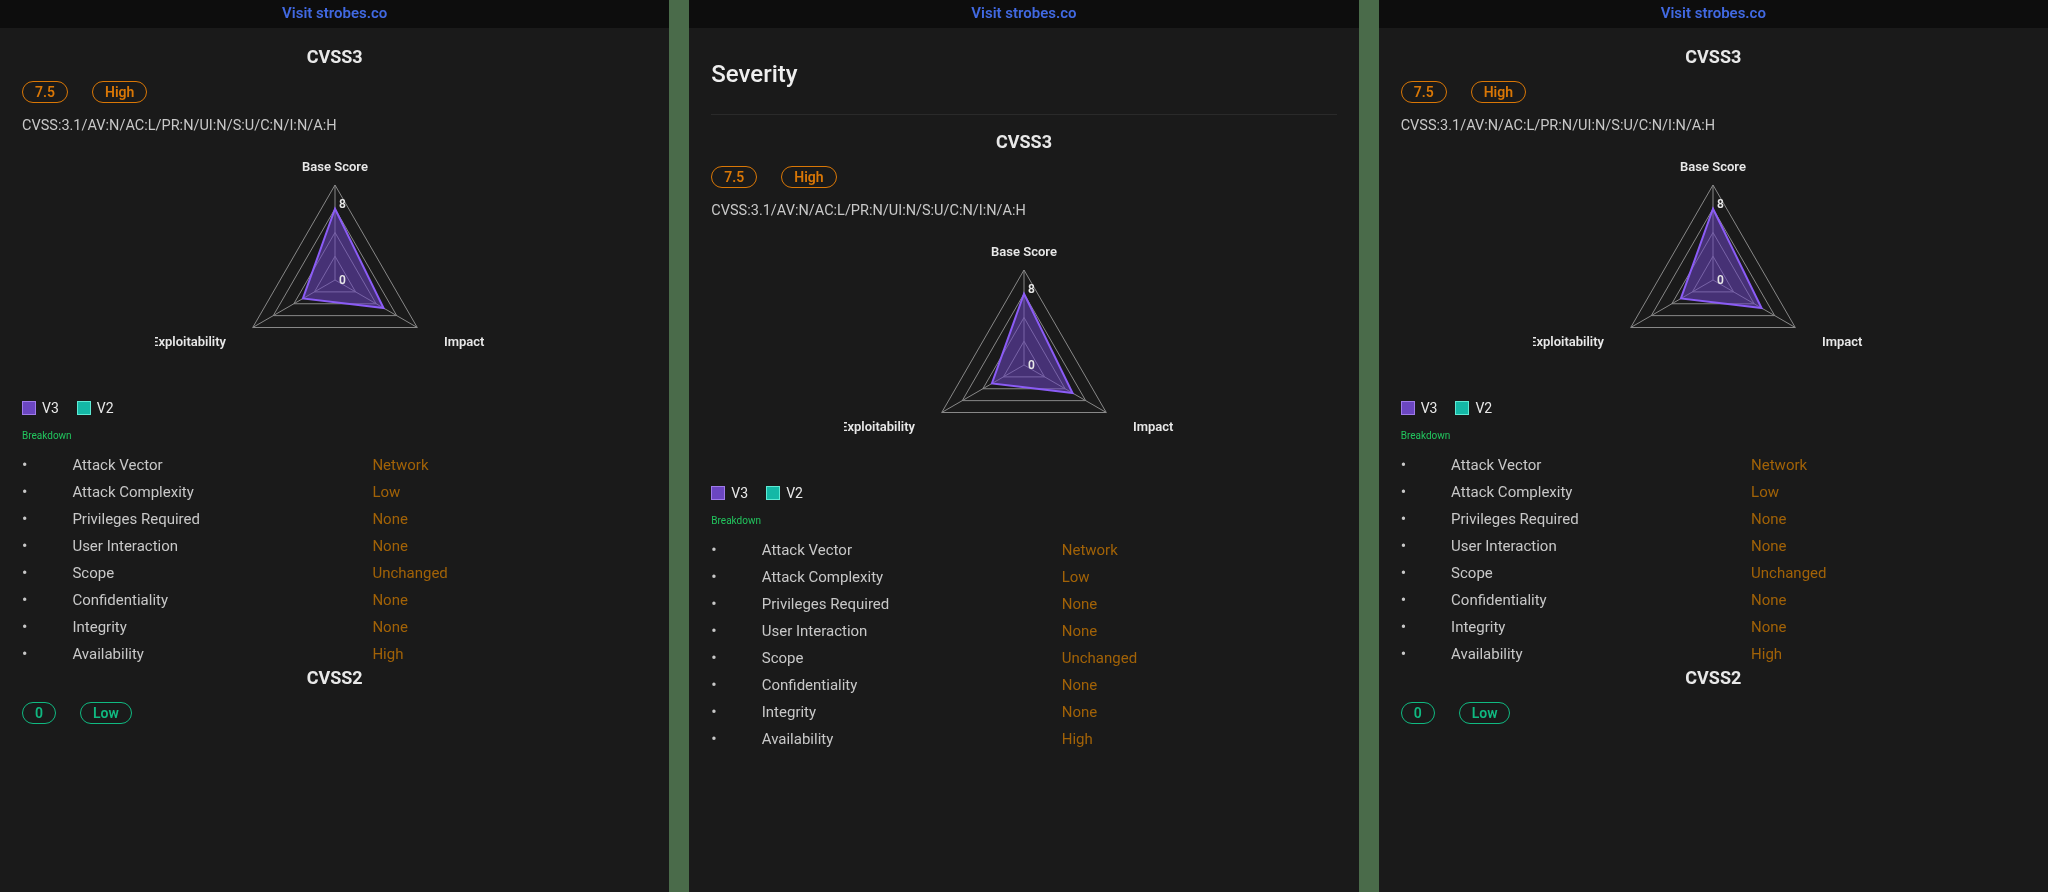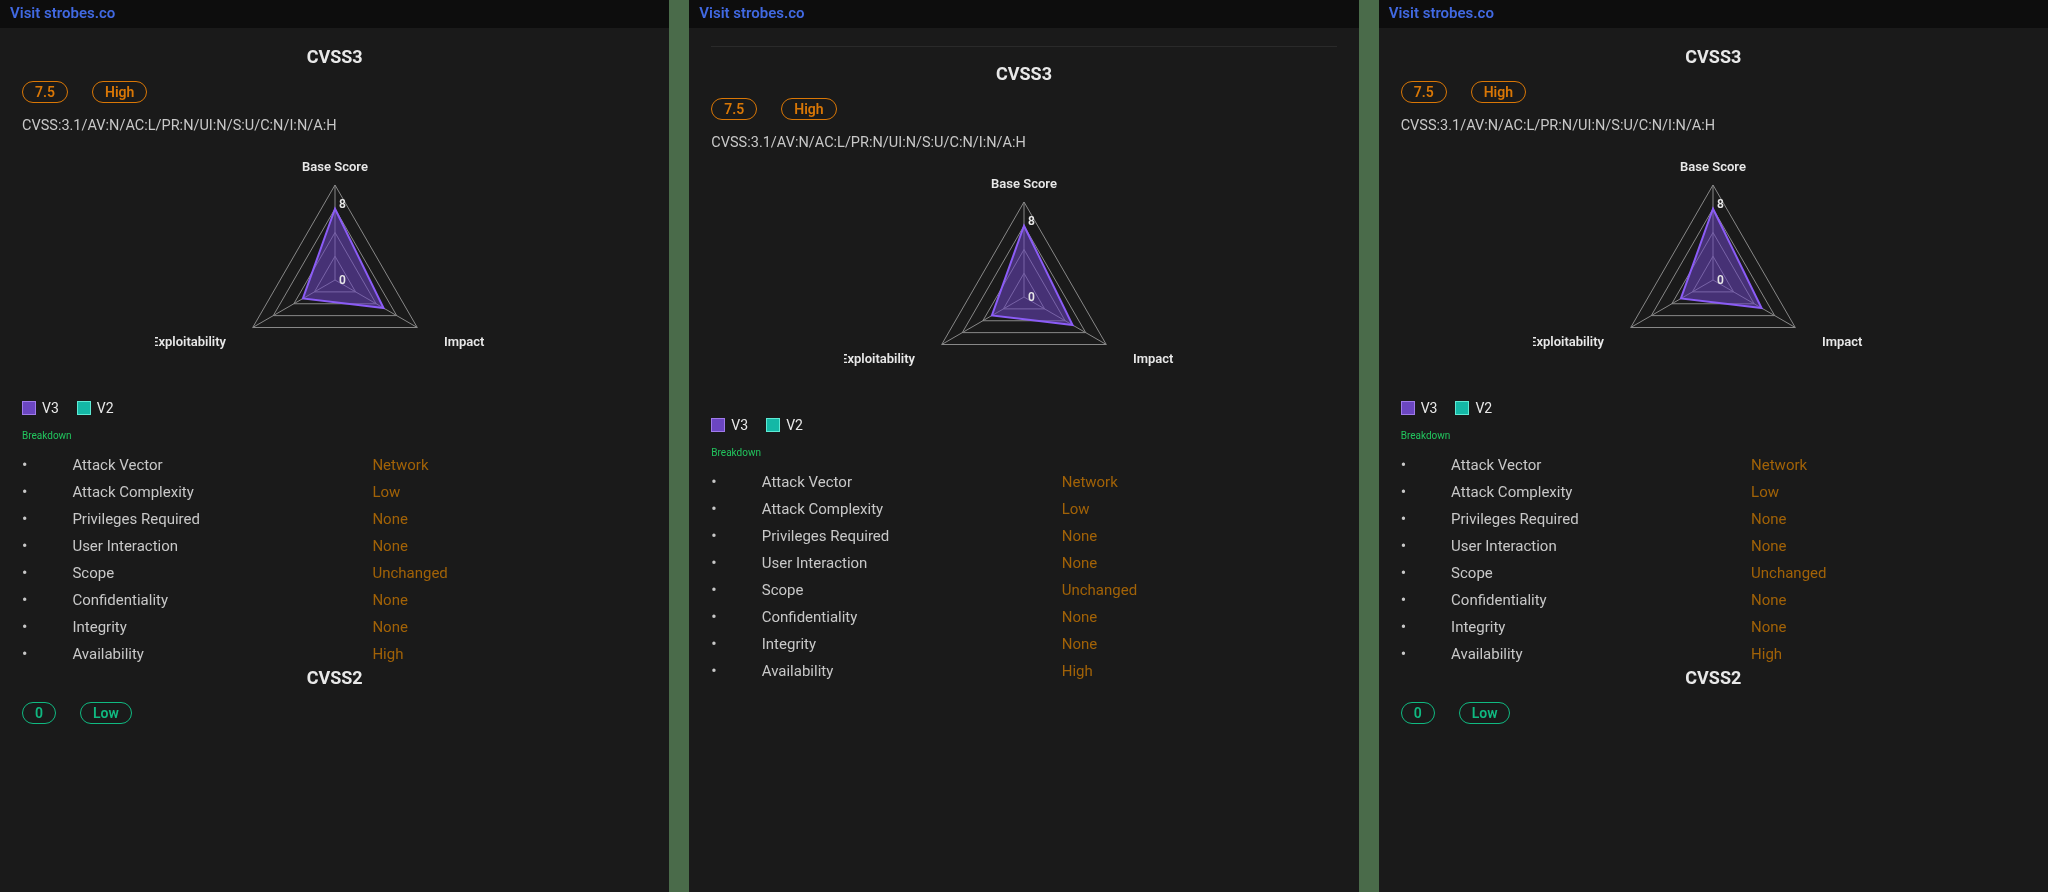--- a/index.html
+++ b/index.html
@@ -15,21 +15,21 @@
   }
   .panel {
     background: #1a1a1a;
     flex: 1;
     display: flex;
     flex-direction: column;
     overflow: hidden;
   }
   .topbar {
     background: #0d0d0d;
-    text-align: left;
+    text-align: center;
     padding: 4px 10px 6px;
     font-size: 15px;
   }
   .visit-link {
     color: #4169e1;
     text-decoration: none;
     font-weight: 600;
   }
   .content {
     padding: 18px 22px;
@@ -207,20 +207,21 @@
       </div>
     </div>
   </div>
 </div>
 
 <div class="panel">
   <div class="topbar">
     <a class="visit-link">Visit strobes.co</a>
   </div>
   <div class="content">
+    <div class="severity-header">Severity</div>
     <hr class="hr">
     <div class="section-title">CVSS3</div>
     <div class="pills">
       <span class="pill">7.5</span>
       <span class="pill">High</span>
     </div>
     <div class="vector">CVSS:3.1/AV:N/AC:L/PR:N/UI:N/S:U/C:N/I:N/A:H</div>
     <div class="chart-wrap">
         <svg class="radar" width="360" height="240">
           <path class="grid-line" d="M180,114.25 L200.56810333988042,149.875 L159.43189666011958,149.875 Z"></path>

